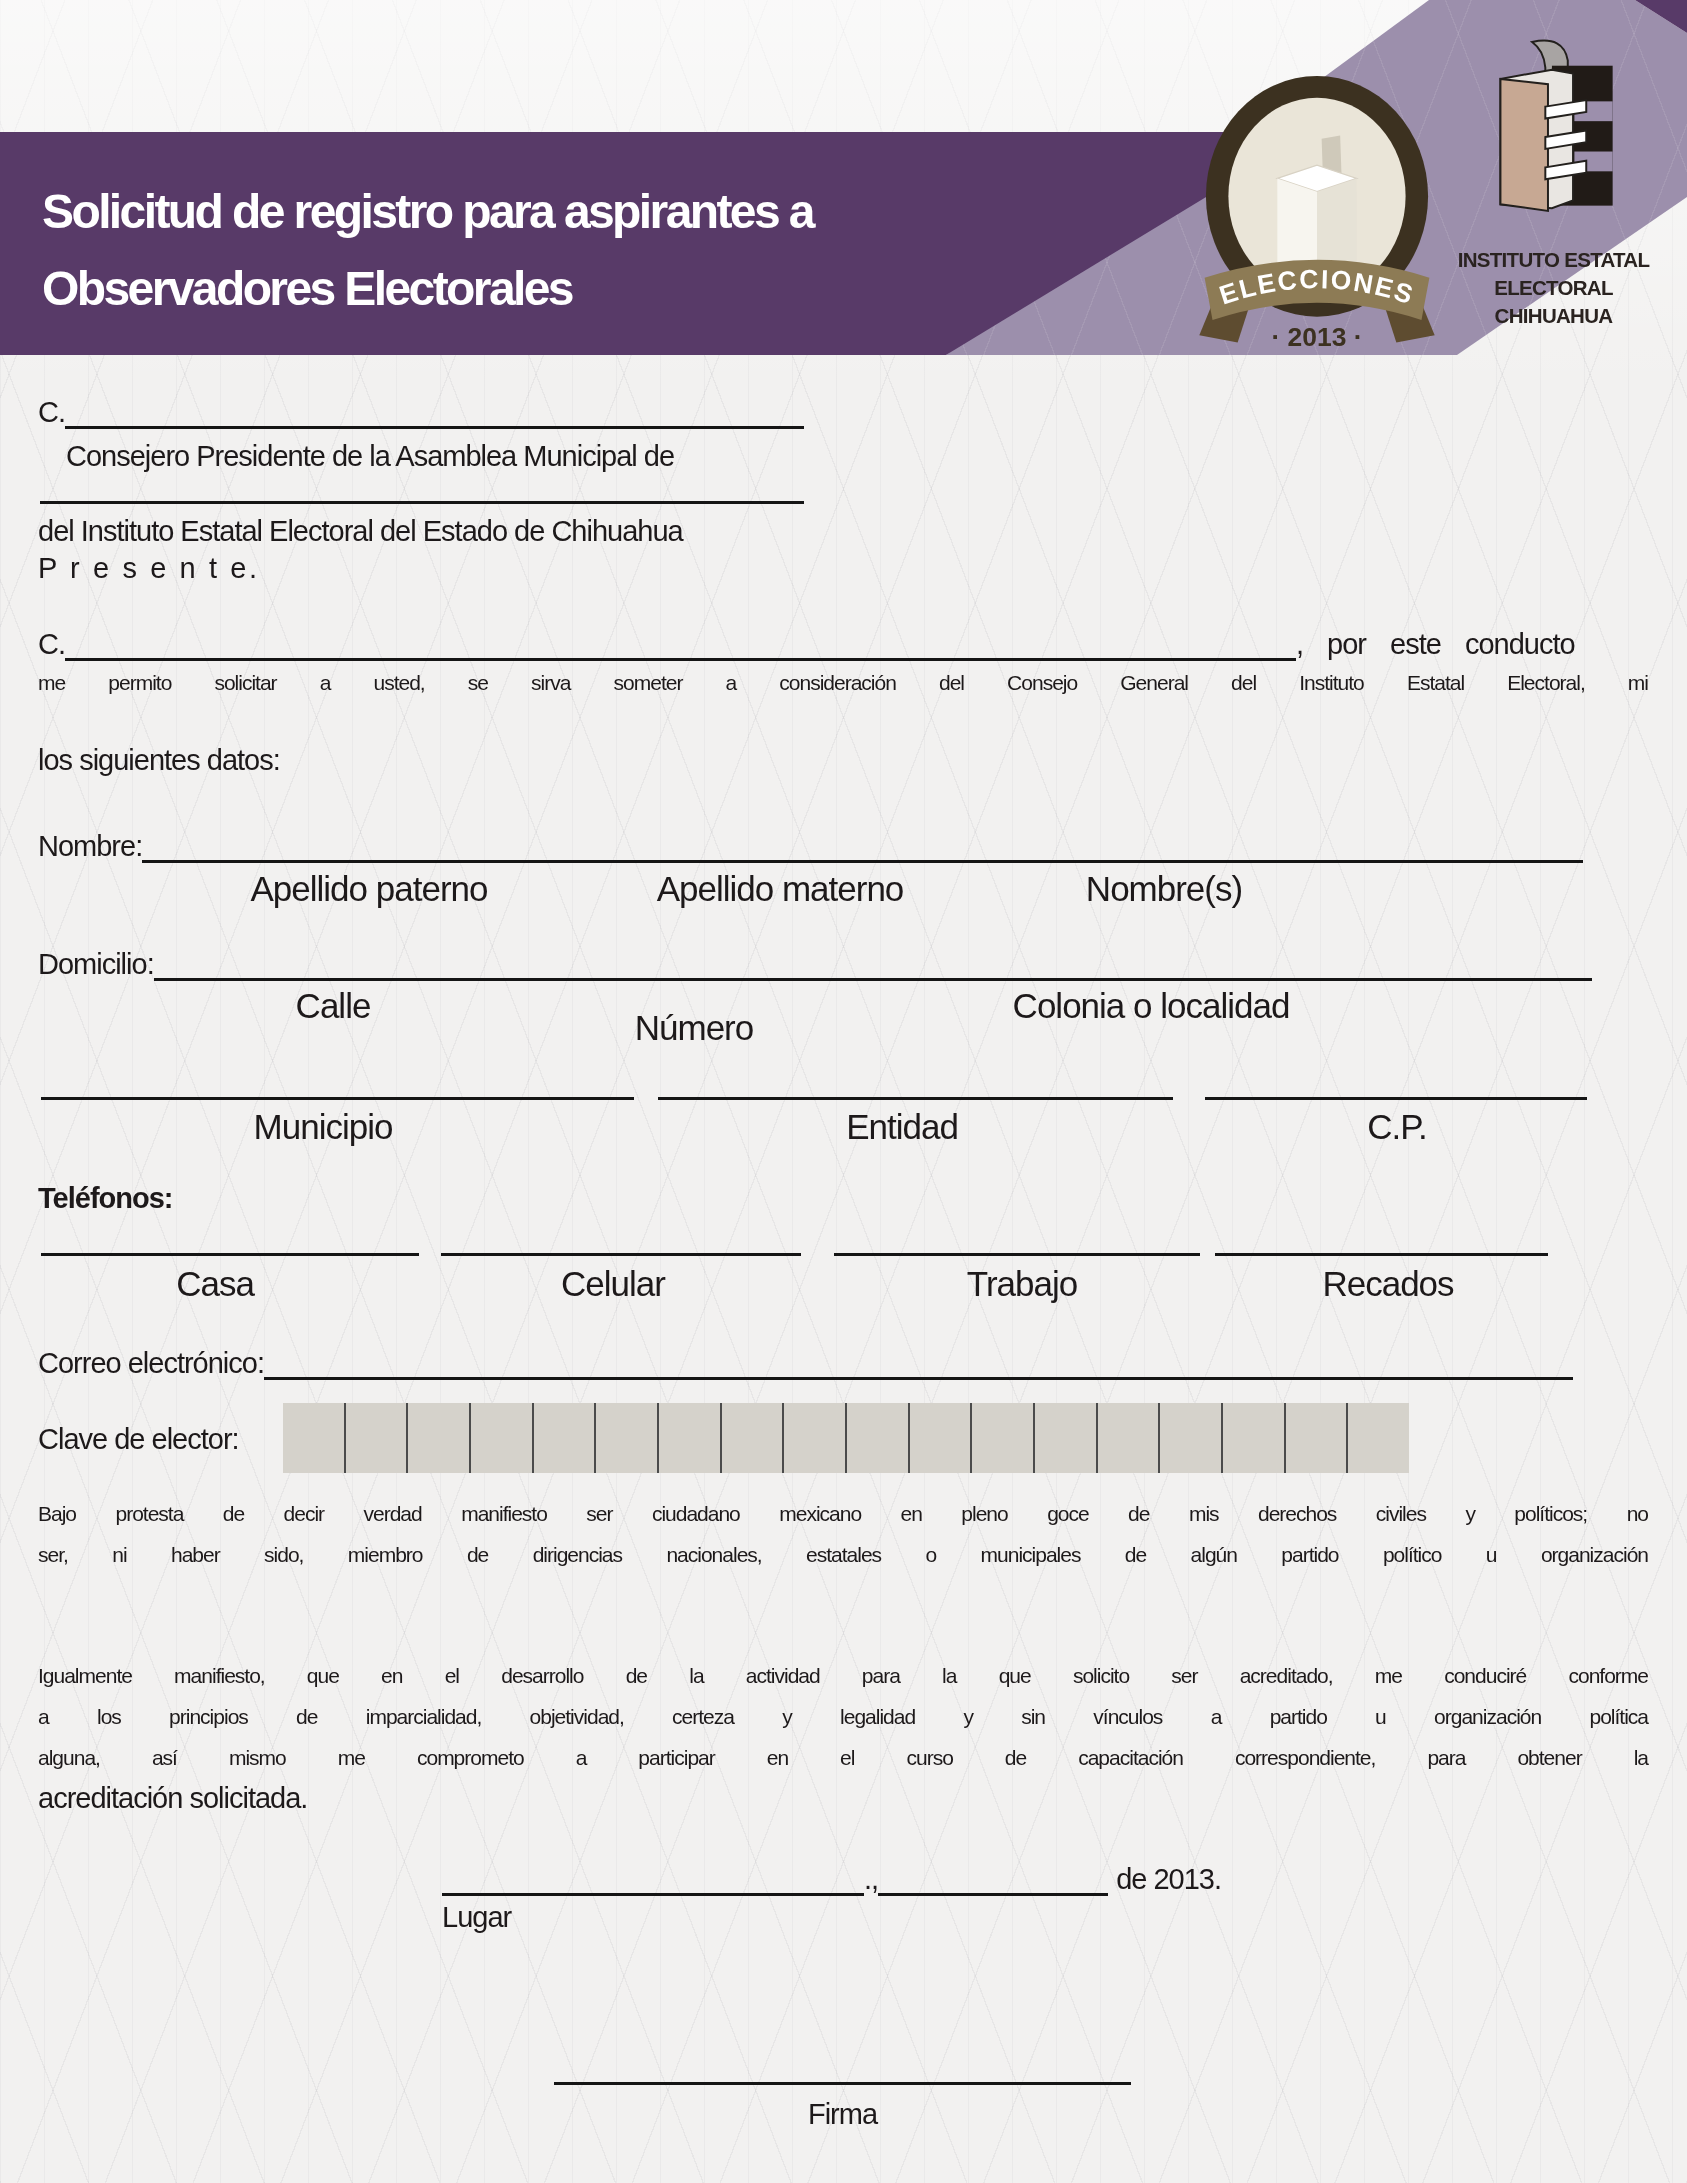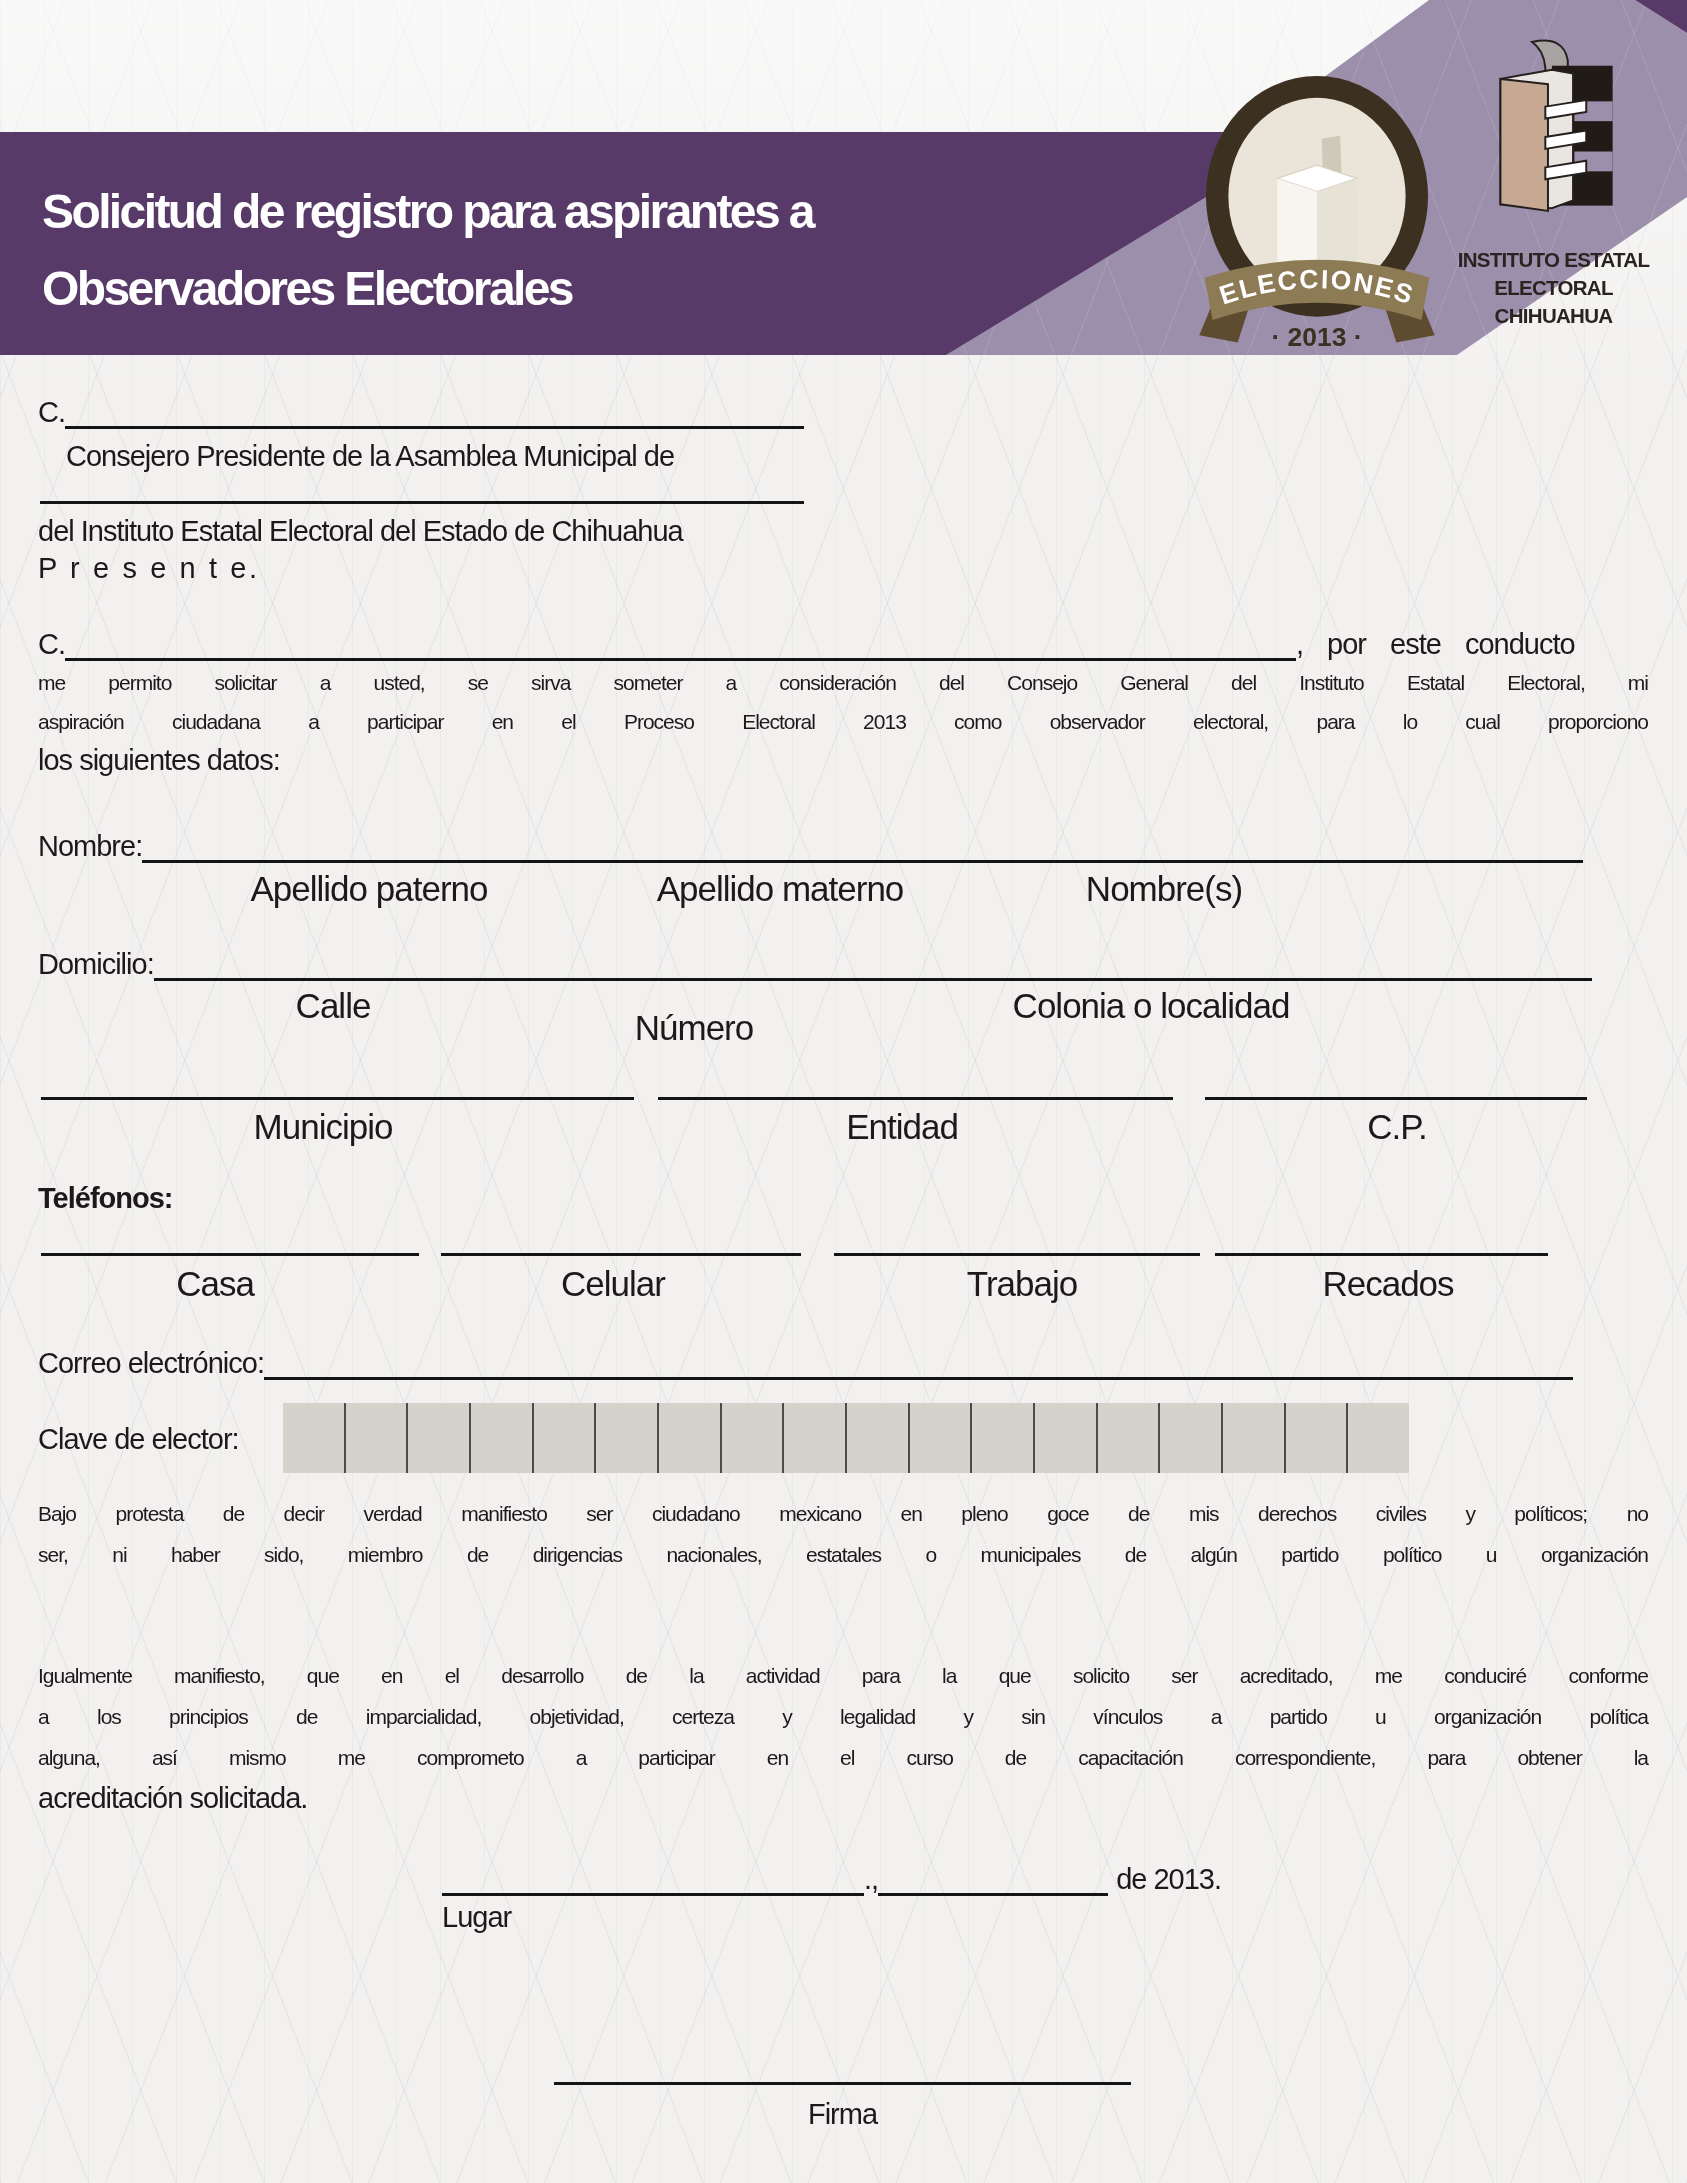--- a/index.html
+++ b/index.html
@@ -99,21 +99,20 @@
   <div class="abs hr" style="left:40px;top:501px;width:764px;"></div>
   <div class="abs txt" style="left:38px;top:513px;">del Instituto Estatal Electoral del Estado de Chihuahua</div>
   <div class="abs txt" style="left:38px;top:550px;letter-spacing:2.6px;">P r e s e n t e.</div>
 
   <div class="abs linerow" style="left:38px;top:627px;width:1610px;">
     <span class="lab">C.</span>
     <span class="fill-line" style="max-width:1231px;"></span>
     <span class="lab spread">, por este conducto</span>
   </div>
   <div class="abs jline" style="top:664px;">me permito solicitar a usted, se sirva someter a consideración del Consejo General del Instituto Estatal Electoral, mi</div>
-  <div class="abs jline" style="top:703px;">aspiración ciudadana a participar en el Proceso Electoral 2013 como observador electoral, para lo cual proporciono</div>
   <div class="abs txt" style="left:38px;top:742px;">los siguientes datos:</div>
 
   <div class="abs linerow" style="left:38px;top:829px;width:1545px;">
     <span class="lab">Nombre:</span>
     <span class="fill-line"></span>
   </div>
   <div class="abs sublab" style="left:369px;top:869px;">Apellido paterno</div>
   <div class="abs sublab" style="left:780px;top:869px;">Apellido materno</div>
   <div class="abs sublab" style="left:1164px;top:869px;">Nombre(s)</div>
 

